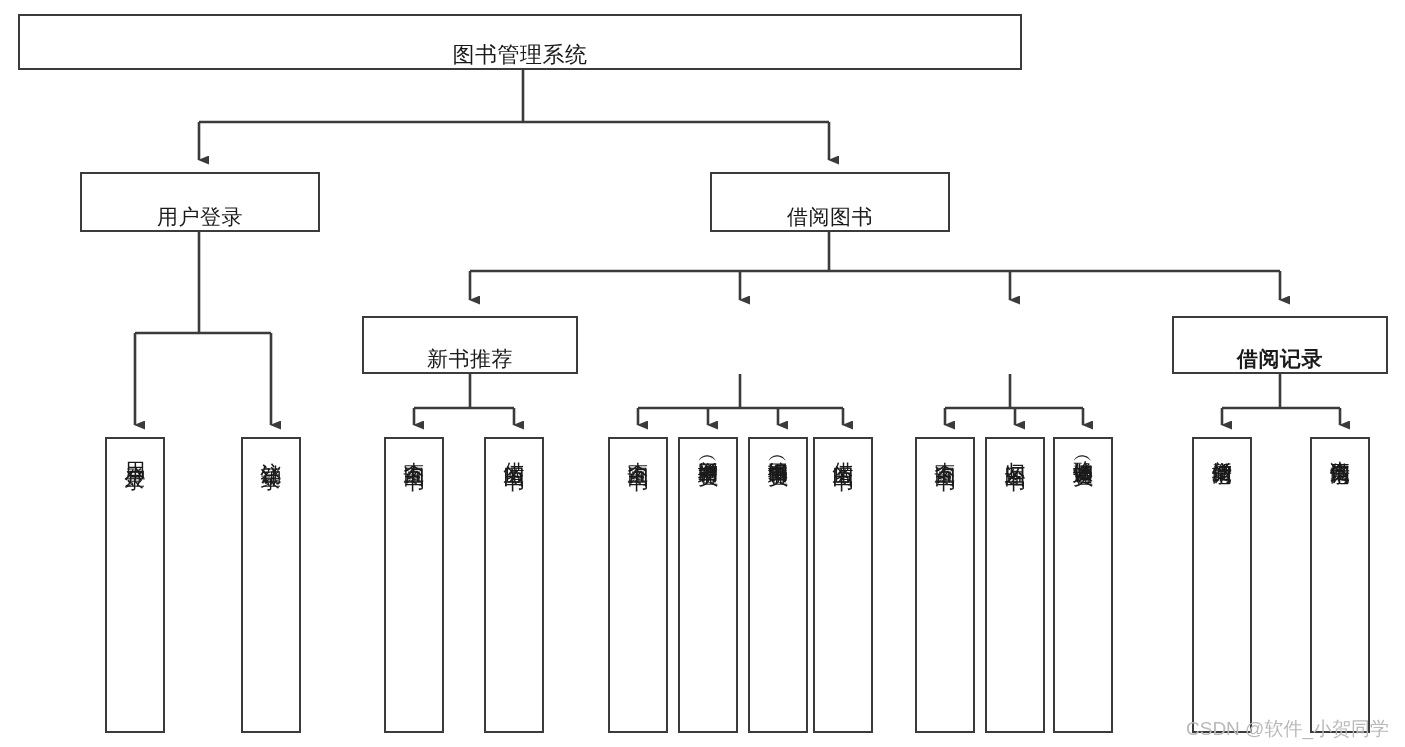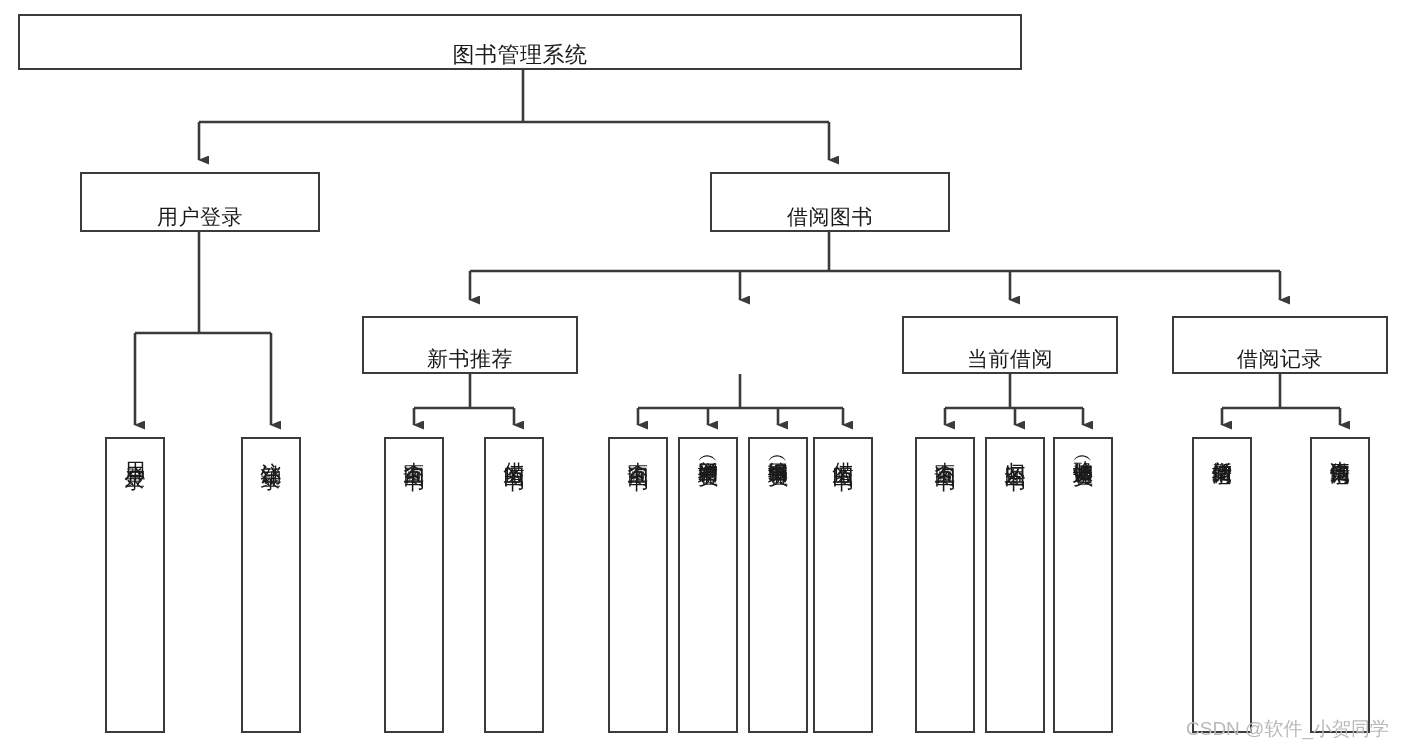--- a/index.html
+++ b/index.html
@@ -140,24 +140,21 @@
   <div class="node horiz" style="left:80px; top:172px; width:240px; height:60px;">
     <span class="node-label">用户登录</span>
   </div>
   <div class="node horiz" style="left:710px; top:172px; width:240px; height:60px;">
     <span class="node-label">借阅图书</span>
   </div>
 
   <div class="node horiz" style="left:362px; top:316px; width:216px; height:58px;">
     <span class="node-label">新书推荐</span>
   </div>
-  <div class="node horiz" style="left:902px; top:316px; width:216px; height:58px;">
-    <span class="node-label">当前借阅</span>
-  </div>
-  <div class="node horiz" style="left:1172px; top:316px; width:216px; height:58px;">
+  <div class="node horiz" style="left:1172px; top:316px; width:216px; height:58px;font-weight:bold;">
     <span class="node-label">借阅记录</span>
   </div>
 
   <div class="node vert" style="left:105px; top:437px; width:60px; height:296px;">
     <span class="node-label">用户登录</span>
   </div>
   <div class="node vert" style="left:241px; top:437px; width:60px; height:296px;">
     <span class="node-label">注销登录</span>
   </div>
 

